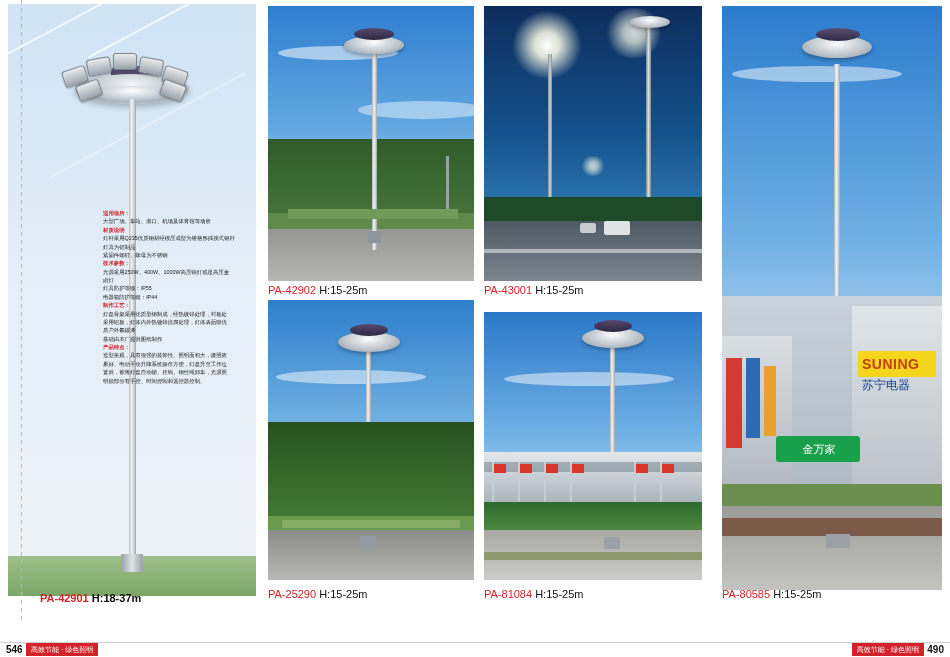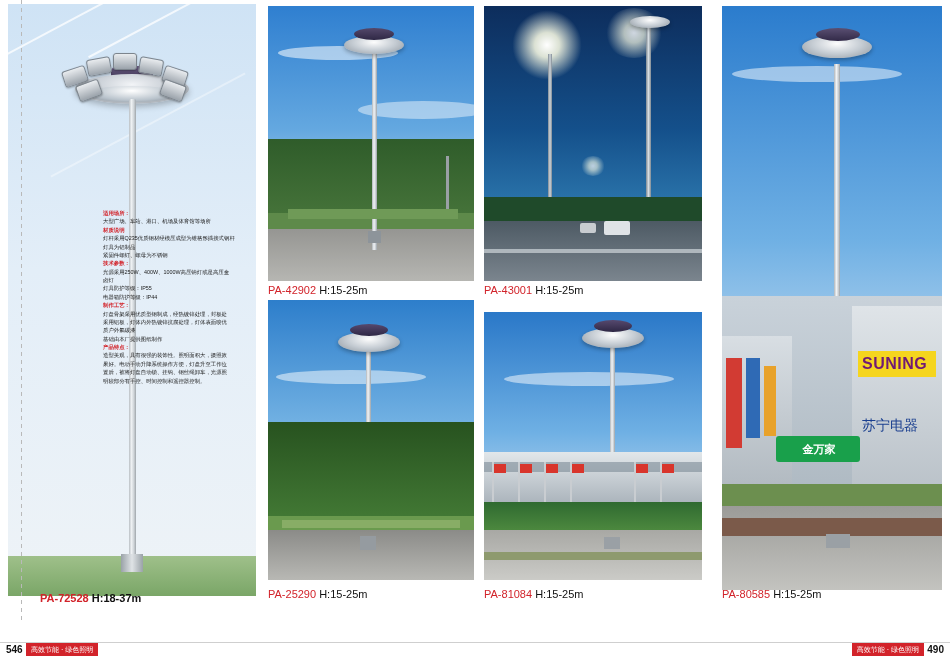--- a/index.html
+++ b/index.html
@@ -159,21 +159,21 @@
       <div class="spec-line">质户外氟碳漆</div>
       <div class="spec-line">基础由本厂提供图纸制作</div>
       <div class="spec-head">产品特点：</div>
       <div class="spec-line">造型美观，具有很强的装饰性。照明面积大，摄照效</div>
       <div class="spec-line">果好。电动手动升降系统操作方便，灯盘升至工作位</div>
       <div class="spec-line">置后，被将灯盘自动锁、挂钩、钢丝绳卸车，光源照</div>
       <div class="spec-line">明较部分有手控、时间控制和遥控器控制。</div>
     </div>
 
     <div class="left-caption">
-      <span>PA-72528</span>
+      <span>PA-42901</span>
       <span style="color:#111;">H:18-37m</span>
     </div>
   </div>
 
   <div class="spine"></div>
 
   <div class="cell" style="left:268px;top:6px;width:206px;height:275px;">
     <div class="img">
       <div class="sky" style="background:linear-gradient(#2f7fd0 0%,#64a8e0 45%,#bcd8ef 75%,#dfe9f2 100%)"></div>
       <div style="position:absolute;left:10px;top:40px;width:120px;height:14px;background:rgba(255,255,255,.55);border-radius:50%;"></div>
@@ -219,28 +219,28 @@
     <div class="img">
       <div class="sky" style="background:linear-gradient(#2b7ccd 0%,#6fb0e4 40%,#cfe2f2 70%,#e8eff5 100%)"></div>
       <div style="position:absolute;left:10px;top:60px;width:170px;height:16px;background:rgba(255,255,255,.5);border-radius:50%;"></div>
       <div class="mast" style="left:112px;top:58px;width:6px;height:480px;"></div>
       <div class="headring" style="left:80px;top:30px;width:70px;height:22px;"></div>
       <div class="headring" style="left:94px;top:22px;width:44px;height:13px;background:linear-gradient(#5a4f72,#322a48);box-shadow:none;"></div>
 
       <div style="position:absolute;left:0;top:290px;width:100%;height:200px;background:linear-gradient(#c9d2da,#aeb9c2);"></div>
       <div style="position:absolute;left:130px;top:300px;width:90px;height:190px;background:linear-gradient(#dfe4e8,#b9c1c8);"></div>
       <div style="position:absolute;left:136px;top:345px;width:78px;height:26px;background:#f5d51e;"></div>
-      <div style="position:absolute;left:140px;top:348px;width:70px;height:20px;color:#701a75;font-size:16px;font-weight:bold;line-height:20px;letter-spacing:.5px;">SUNING</div>
-      <div style="position:absolute;left:140px;top:372px;width:70px;height:14px;color:#1a3f8f;font-size:14px;line-height:14px;margin-top:40px;">苏宁电器</div>
+      <div style="position:absolute;left:140px;top:348px;width:70px;height:20px;color:#c2410c;font-size:14px;font-weight:bold;line-height:20px;letter-spacing:.5px;">SUNING</div>
+      <div style="position:absolute;left:140px;top:372px;width:70px;height:14px;color:#1a3f8f;font-size:12px;line-height:14px;">苏宁电器</div>
       <div style="position:absolute;left:0;top:330px;width:70px;height:150px;background:linear-gradient(#d8dee3,#b2bac1);"></div>
       <div style="position:absolute;left:4px;top:352px;width:16px;height:90px;background:#d23b33;"></div>
       <div style="position:absolute;left:24px;top:352px;width:14px;height:80px;background:#2f6ab5;"></div>
       <div style="position:absolute;left:42px;top:360px;width:12px;height:70px;background:#e8a22b;"></div>
       <div style="position:absolute;left:54px;top:430px;width:84px;height:26px;background:#19a04b;border-radius:3px;"></div>
-      <div style="position:absolute;left:58px;top:432px;width:78px;height:22px;color:#fff;font-size:11px;font-weight:bold;line-height:22px;text-align:center;">金万家</div>
+      <div style="position:absolute;left:58px;top:432px;width:78px;height:22px;color:#fff;font-size:11px;font-weight:normal;line-height:22px;text-align:center;">金万家</div>
 
       <div style="position:absolute;left:0;top:478px;width:100%;height:40px;background:#6c8f4f;"></div>
       <div style="position:absolute;left:0;top:500px;width:100%;height:84px;background:linear-gradient(#9b9b98,#c3c3bf);"></div>
       <div style="position:absolute;left:0;top:512px;width:100%;height:18px;background:#7b5a4a;"></div>
       <div style="position:absolute;left:104px;top:528px;width:24px;height:14px;background:#9aa0a5;"></div>
     </div>
   </div>
   <div class="cap" style="left:722px;top:588px;">
     <span>PA-80585</span>
     <span style="color:#111;">H:15-25m</span>

